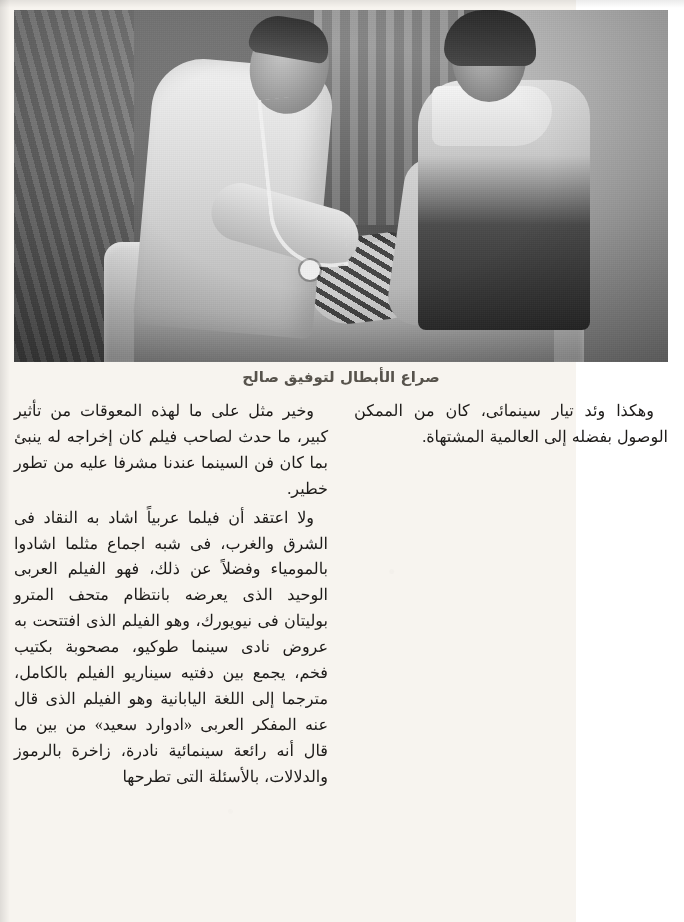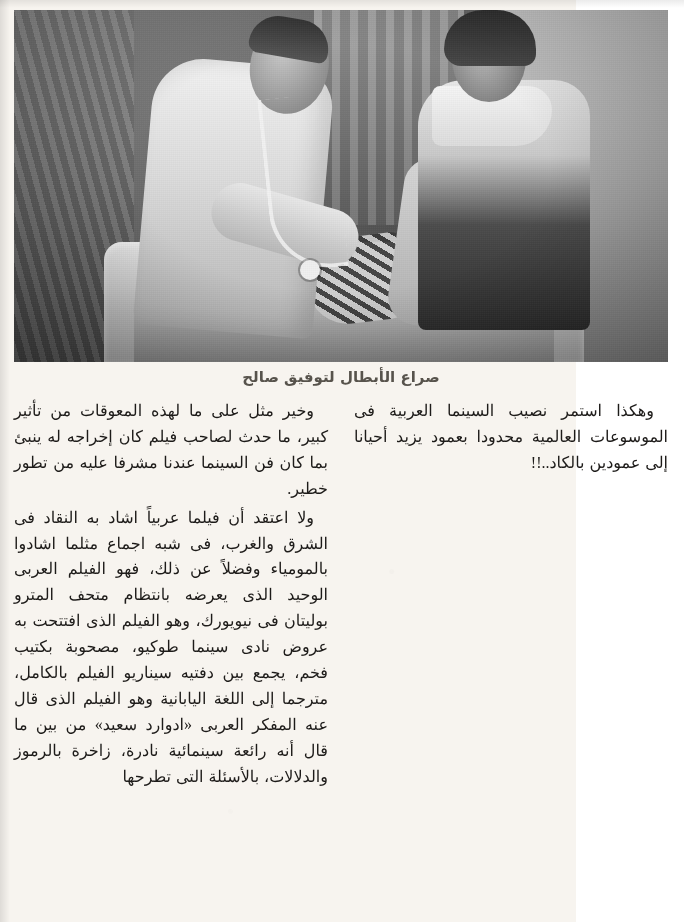--- a/index.html
+++ b/index.html
@@ -292,21 +292,21 @@
 
     <div class="photo-vignette"></div>
     <div class="photo-grain"></div>
   </div>
 
   <div class="caption">صراع الأبطال لتوفيق صالح</div>
 
   <div class="columns">
 
     <div class="col">
-      <p>وهكذا استمر نصيب السينما العربية فى الموسوعات العالمية محدودا بعمود يزيد أحيانا إلى عمودين بالكاد..!!</p>
+      <p>وهكذا وئد تيار سينمائى، كان من الممكن الوصول بفضله إلى العالمية المشتهاة.</p>
     </div>
 
     <div class="col">
       <p class="first">وخير مثل على ما لهذه المعوقات من تأثير كبير، ما حدث لصاحب فيلم كان إخراجه له ينبئ بما كان فن السينما عندنا مشرفا عليه من تطور خطير.</p>
       <p>ولا اعتقد أن فيلما عربياً اشاد به النقاد فى الشرق والغرب، فى شبه اجماع مثلما اشادوا بالمومياء وفضلاً عن ذلك، فهو الفيلم العربى الوحيد الذى يعرضه بانتظام متحف المترو بوليتان فى نيويورك، وهو الفيلم الذى افتتحت به عروض نادى سينما طوكيو، مصحوبة بكتيب فخم، يجمع بين دفتيه سيناريو الفيلم بالكامل، مترجما إلى اللغة اليابانية وهو الفيلم الذى قال عنه المفكر العربى «ادوارد سعيد» من بين ما قال أنه رائعة سينمائية نادرة، زاخرة بالرموز والدلالات، بالأسئلة التى تطرحها</p>
     </div>
 
   </div>
 
 </div>

